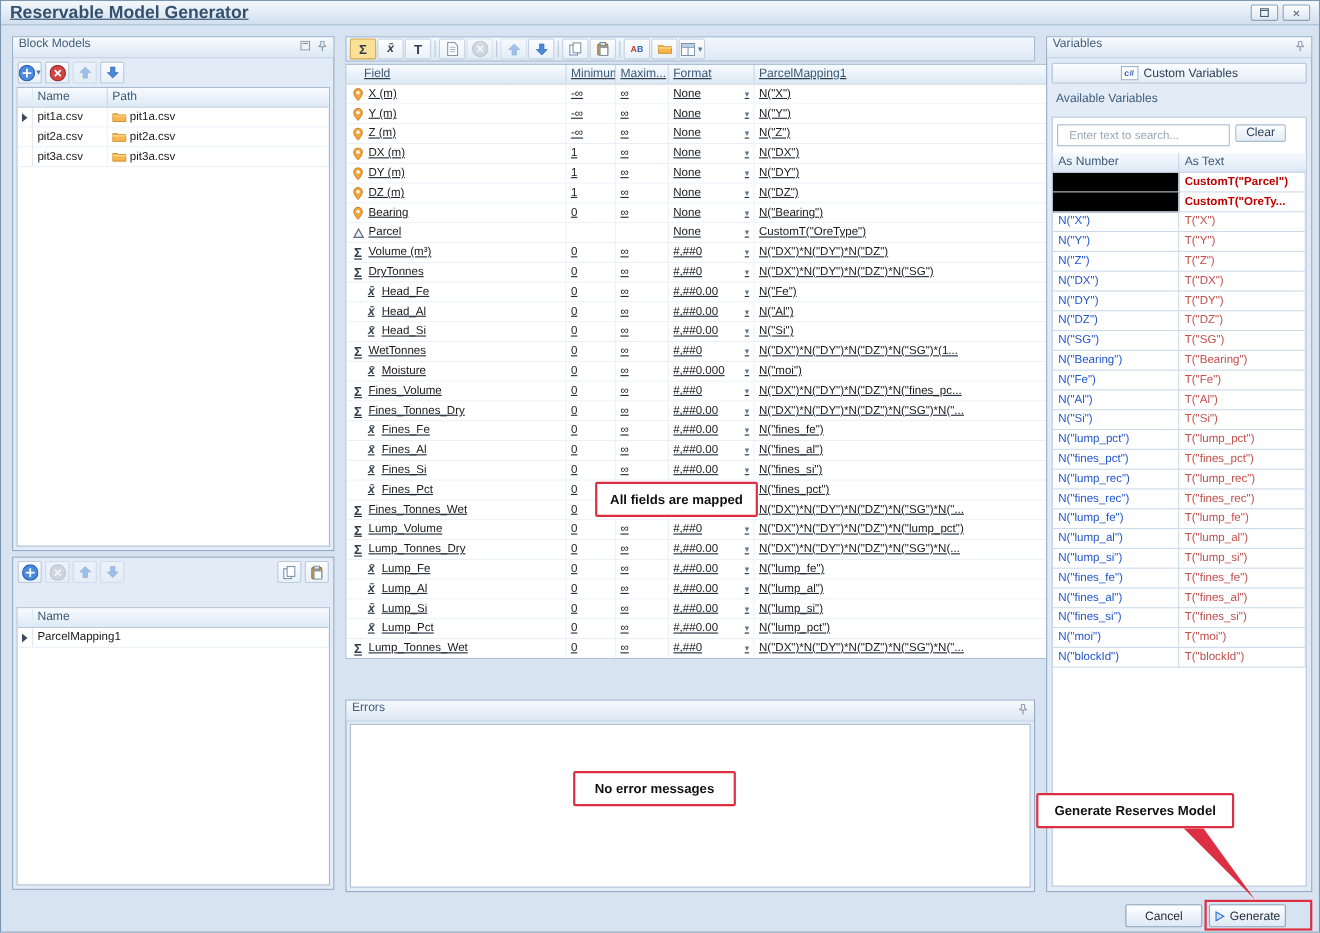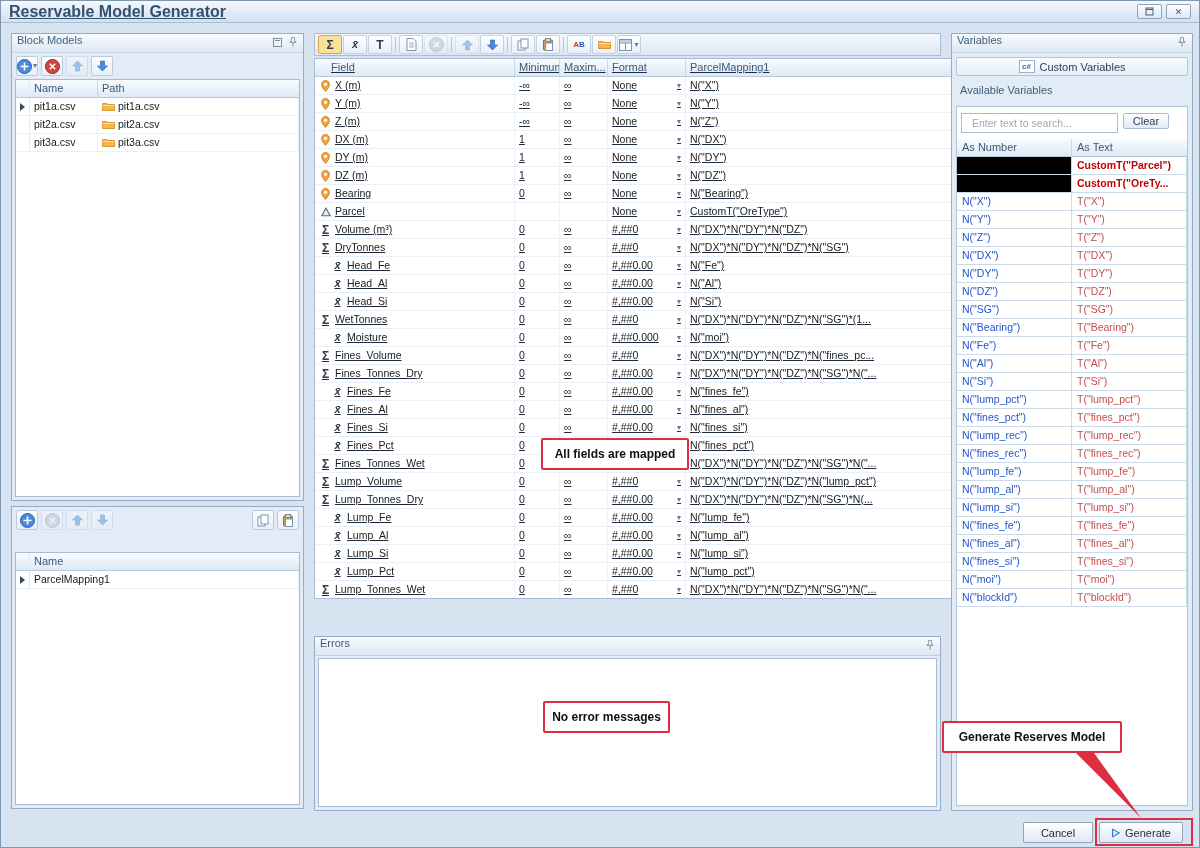--- a/index.html
+++ b/index.html
@@ -71,25 +71,25 @@
   .vars-rows{position:absolute;left:0;right:0;top:50px;bottom:0;overflow:hidden;}
   .v-row{display:flex;height:18px;}
   .v-cell{width:50%;padding:0 5px;line-height:17px;border-right:1px solid #ccdbea;border-bottom:1px solid #ccdbea;overflow:hidden;white-space:nowrap;font-size:10.5px;}
   .v-blue{color:#2255cc;}
   .v-red{color:#c0504d;}
   .v-custom{color:#c00000;font-weight:bold;}
   .redacted{background:#000;}
 
   .btn{position:absolute;display:flex;align-items:center;justify-content:center;gap:4px;background:linear-gradient(#fefeff,#dfe9f4);border:1px solid #8fa5bd;border-radius:2px;color:#1c2a3a;}
   .cancel-btn{left:1022px;top:821px;width:70px;height:21px;}
-  .generate-btn{left:1098px;top:821px;width:84px;height:21px;}
+  .generate-btn{left:1098px;top:821px;width:70px;height:21px;}
 
   .callout{position:absolute;z-index:60;background:#fff;border:2px solid #dd2f44;border-radius:2px;display:flex;align-items:center;justify-content:center;font-weight:bold;font-size:12px;color:#101010;}
   .co-fields{left:540px;top:437px;width:148px;height:32px;}
-  .co-errors{left:542px;top:700px;width:127px;height:32px;}
+  .co-errors{left:520px;top:700px;width:148px;height:32px;}
   .co-generate{left:941px;top:720px;width:180px;height:32px;}
   .gen-outline{position:absolute;left:1094px;top:817px;width:98px;height:28px;border:2px solid #dd2f44;z-index:55;pointer-events:none;}
   .gen-arrow{position:absolute;left:1060px;top:752px;z-index:55;}
 </style>
 </head>
 <body>
 
 <div class="window">
 
   <div class="titlebar">

